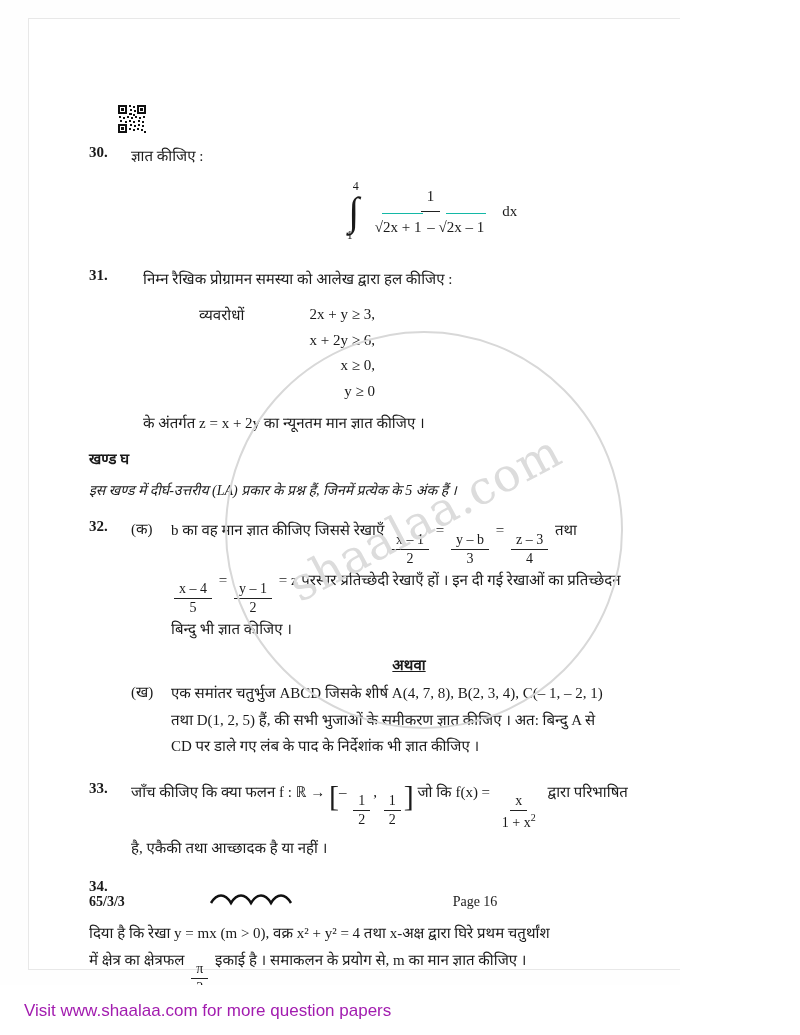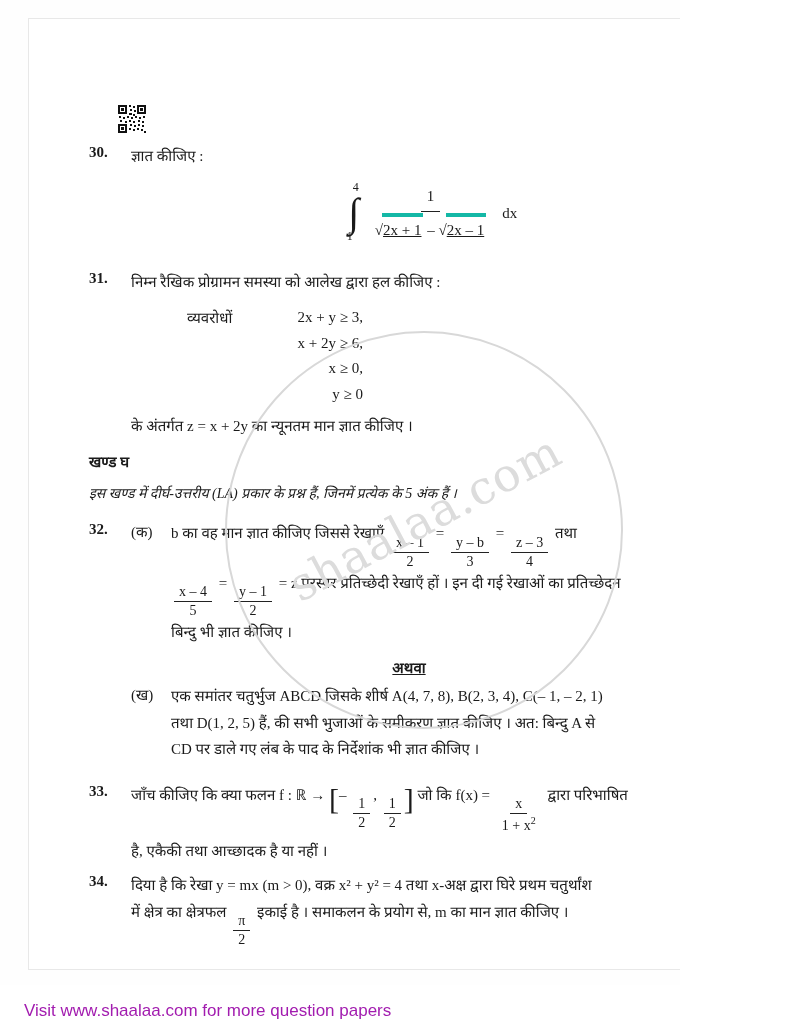--- a/index.html
+++ b/index.html
@@ -124,24 +124,23 @@
   }
   .frac .den {
     padding: 1px 6px 0 6px;
     font-size: 15px;
     white-space: nowrap;
   }
   .dx { margin-left: 6px; font-size: 15px; }
 
   .rad {
     display: inline-block;
-    border-top: 4px solid #14b8a6;
+    border-top: 1px solid #14b8a6;
     padding: 0 2px 0 1px;
     margin-left: -1px;
-    text-decoration: underline;
   }
 
   
   .lpp {
     margin: 10px 0 4px 0;
     display: flex;
   }
   .lpp-label {
     width: 120px;
     flex: 0 0 120px;
@@ -330,21 +329,21 @@
               <span class="frac">
                 <span class="num">1</span>
                 <span class="den">√<span class="rad">2x + 1</span> – √<span class="rad">2x – 1</span></span>
               </span>
               <span class="dx">dx</span>
             </div>
           </div>
         </div>
       </div>
 
-      <div class="qrow" style="margin-top:22px;">
+      <div class="qrow" style="margin-top:22px;gap:12px;">
         <div class="qnum">31.</div>
         <div class="qbody">
           <span class="hin">निम्न रैखिक प्रोग्रामन समस्या को आलेख द्वारा हल कीजिए :</span>
           <div class="lpp">
             <div class="lpp-label">व्यवरोधों</div>
             <div class="lpp-lines">
               <div>2x + y ≥ 3,</div>
               <div>x + 2y ≥ 6,</div>
               <div>x ≥ 0,</div>
               <div>y ≥ 0</div>
@@ -425,21 +424,21 @@
             <span class="ifrac">
                 <span class="n">x</span>
                 <span class="d"><span>1 + x</span><sup class="ex">2</sup></span>
               </span>
             <span>द्वारा परिभाषित</span>
           </div>
           <div style="margin-top:4px;">है, एकैकी तथा आच्छादक है या नहीं ।</div>
         </div>
       </div>
 
-      <div class="qrow" style="margin-top:8px;">
+      <div class="qrow" style="margin-top:16px;flex-direction:column;">
         <div class="qnum">34.</div>
         <div class="qbody">
           <div>दिया है कि रेखा  y = mx (m &gt; 0), वक्र x² + y² = 4 तथा x-अक्ष द्वारा घिरे प्रथम चतुर्थांश</div>
           <div>
             <span>में क्षेत्र का क्षेत्रफल</span>
             <span class="ifrac">
                 <span class="n">π</span>
                 <span class="d">2</span>
               </span>
             <span>इकाई है । समाकलन के प्रयोग से, m का मान ज्ञात कीजिए ।</span>
@@ -447,19 +446,28 @@
         </div>
       </div>
 
     </div>
 
     <div class="wm">
       <div class="wm-circle"></div>
       <div class="wm-text">shaalaa.com</div>
     </div>
 
+    <div class="footer">
+      <div class="fcode">65/3/3</div>
+      <div class="fwave">
+        <svg width="84" height="14" viewBox="0 0 84 14">
+          <path d="M2 10 C 8 0, 16 0, 22 10 C 28 0, 36 0, 42 10 C 48 0, 56 0, 62 10 C 68 0, 76 0, 82 10" fill="none" stroke="#111" stroke-width="2.5"></path>
+        </svg>
+      </div>
+      <div class="fpage">Page 16</div>
+    </div>
 
   </div>
 </div>
 
 <div class="banner">
   <span>Visit www.shaalaa.com for more question papers</span>
 </div>
 
 </body></html>

